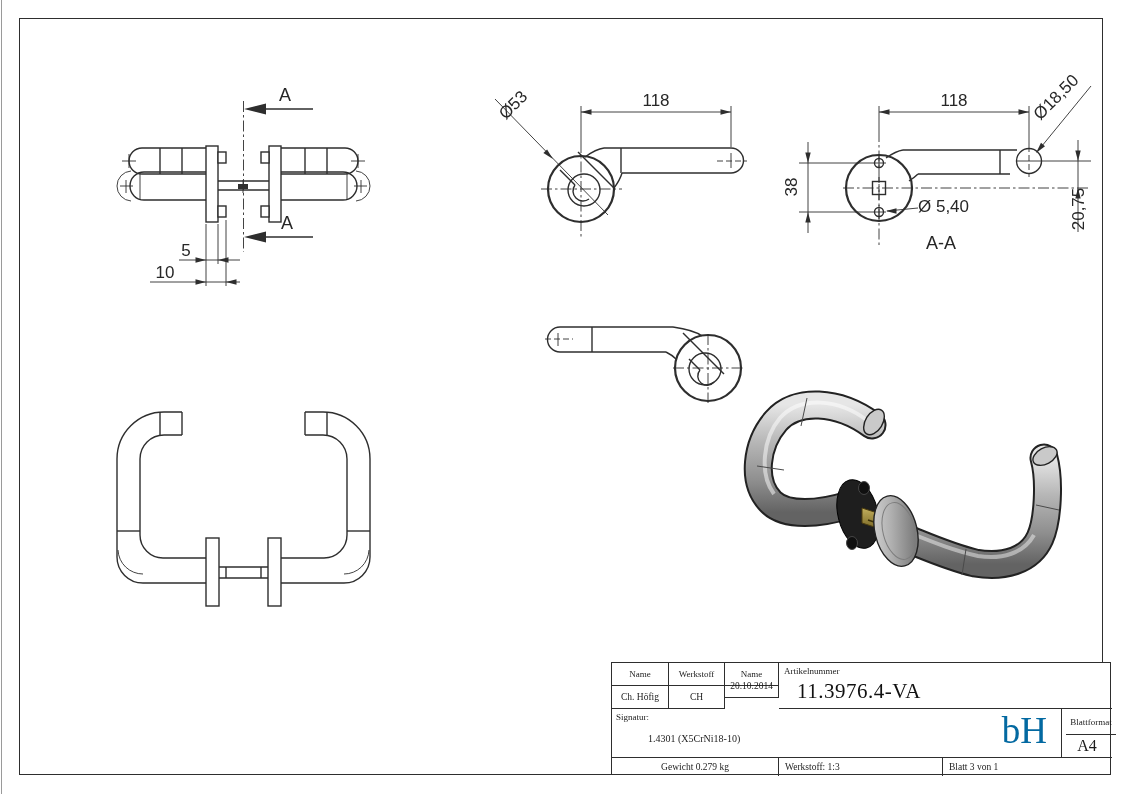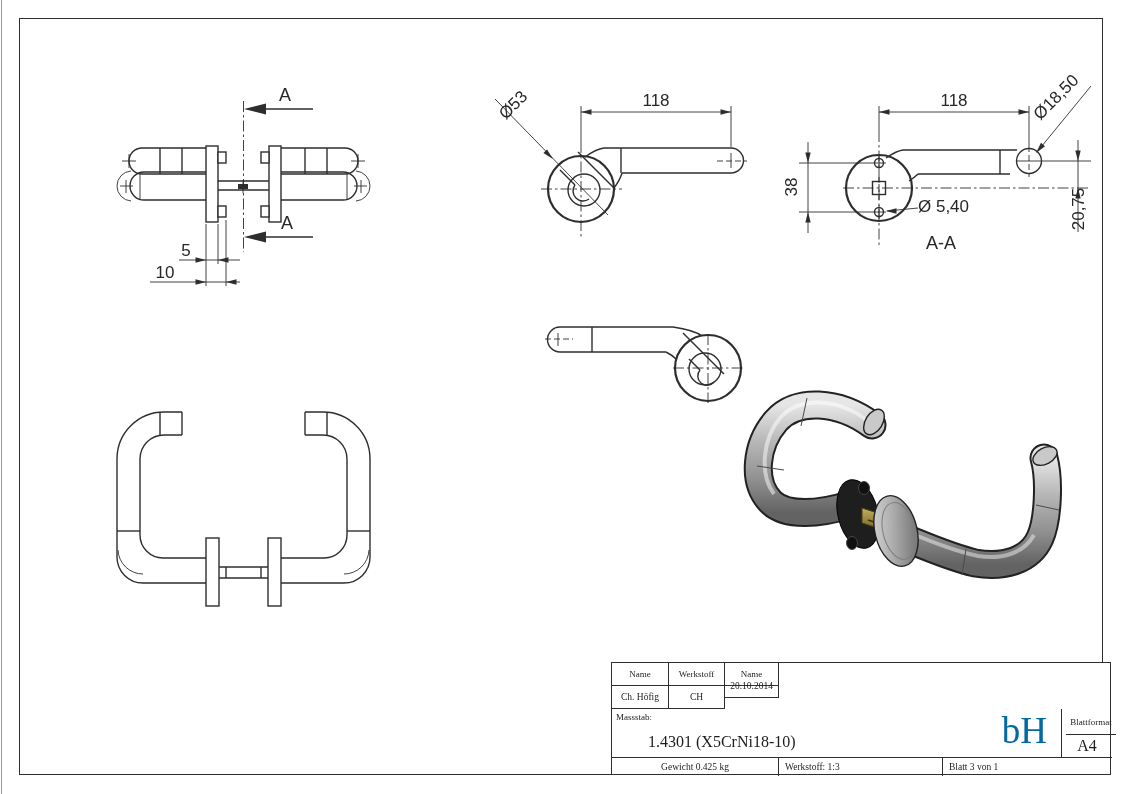--- a/index.html
+++ b/index.html
@@ -25,21 +25,21 @@
       border:1.4px solid #2e2e2e;box-sizing:border-box;font-family:Liberation Serif, serif;margin-left:8px;}
   .tb .cell{position:absolute;box-sizing:border-box;border-color:#2e2e2e;border-style:solid;border-width:0;}
   .br{border-right-width:1.2px !important;}
   .bb{border-bottom-width:1.2px !important;}
   .cc{display:flex;align-items:center;justify-content:center;}
   .tb-label{font-size:9px;color:#1c1c1c;}
   .tb-small{font-size:9.5px;color:#1c1c1c;text-align:center;}
   .artnum{position:absolute;left:18px;top:16px;font-size:21px;letter-spacing:0.5px;color:#111;}
   .artlabel{position:absolute;left:5px;top:3px;}
   .werklabel{position:absolute;left:4px;top:3px;}
-  .werkval{position:absolute;left:36px;top:24px;font-size:16px;}
+  .werkval{position:absolute;left:36px;top:24px;font-size:10px;}
   .logo{position:absolute;right:14px;top:0px;font-size:37px;font-weight:300;color:#0369a1;}
   .a4{font-size:16px;}
   .padl{display:flex;align-items:center;padding-left:6px;}
 </style>
 </head>
 <body>
 
 <div class="page">
   <div class="edge-left"></div>
   <div class="frame"></div>
@@ -278,30 +278,34 @@
       <ellipse cx="896" cy="531" rx="21" ry="36" transform="rotate(-14 896 531)" fill="url(#discGrad)" stroke="#222" stroke-width="1.4"></ellipse>
       <ellipse cx="899" cy="531" rx="16" ry="29" transform="rotate(-14 899 531)" fill="none" stroke="#7d7d7d" stroke-width="1"></ellipse>
     </g>
   </svg>
 
   <div class="tb">
     <div class="cell cc br bb tb-label" style="left:0;top:0;width:57px;height:23px;">Name</div>
     <div class="cell cc br bb tb-label" style="left:57px;top:0;width:56px;height:23px;">Werkstoff</div>
     <div class="cell cc br bb tb-label" style="left:113px;top:0;width:54px;height:23px;">Name</div>
 
+    <div class="cell bb" style="left:167px;top:0;width:333px;height:46px;">
+      <span class="tb-label artlabel">Artikelnummer</span>
+      <span class="artnum">11.3976.4-VA</span>
+    </div>
 
     <div class="cell cc br bb tb-small" style="left:0;top:23px;width:57px;height:23px;">Ch. Höfig</div>
     <div class="cell cc br bb tb-small" style="left:57px;top:23px;width:56px;height:23px;">CH</div>
     <div class="cell cc br bb tb-small" style="left:113px;top:12px;width:54px;height:23px;">20.10.2014</div>
 
     <div class="cell br bb" style="left:0;top:46px;width:450px;height:49px;">
-      <span class="tb-label werklabel">Massstab:</span>
+      <span class="tb-label werklabel">Signatur:</span>
       <span class="werkval">1.4301 (X5CrNi18-10)</span>
       <span class="logo">bH</span>
     </div>
     <div class="cell cc bb tb-label" style="left:454px;top:46px;width:50px;height:26px;">Blattformat</div>
     <div class="cell cc bb a4" style="left:450px;top:72px;width:50px;height:23px;">A4</div>
 
-    <div class="cell cc br tb-small" style="left:0;top:95px;width:167px;height:18px;">Gewicht 0.425 kg</div>
+    <div class="cell cc br tb-small" style="left:0;top:95px;width:167px;height:18px;">Gewicht 0.279 kg</div>
     <div class="cell padl br tb-small" style="left:167px;top:95px;width:164px;height:18px;">Werkstoff: 1:3</div>
     <div class="cell padl tb-small" style="left:331px;top:95px;width:169px;height:18px;">Blatt 3 von 1</div>
   </div>
 </div>
 
 </body></html>

